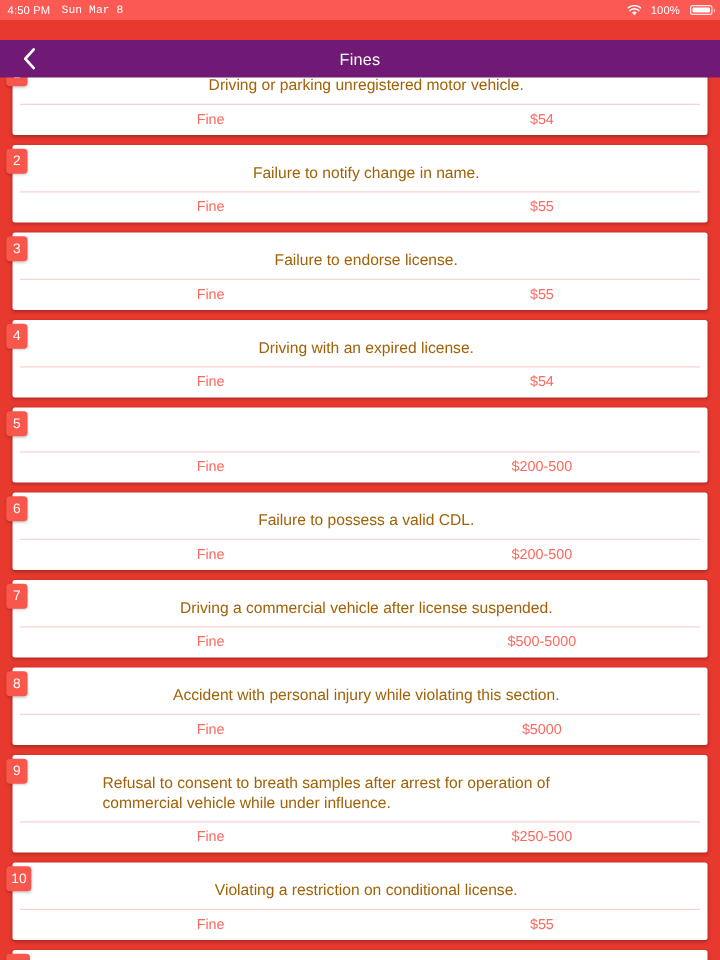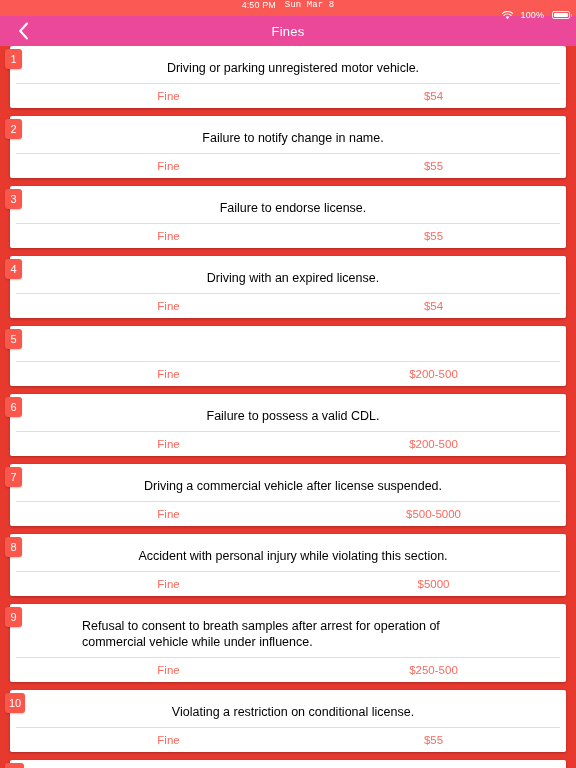--- a/index.html
+++ b/index.html
@@ -23,28 +23,26 @@
     height: 768px;
     overflow: hidden;
     background: #e8392f;
   }
 
   
   .status-bar {
     height: 16px;
     background: #fb5953;
     display: flex;
-    align-items: center;
     padding: 0 6px;
     color: #ffffff;
     font-size: 9px;
     letter-spacing: 0.1px;
     position: relative;
     z-index: 30;
-    flex-direction: column;
   }
   .status-left { display: flex; align-items: center; gap: 9px; }
   .status-right { margin-left: auto; display: flex; align-items: center; gap: 8px; }
   .status-time { font-weight: 400; }
   .status-date { font-weight: 400; font-family: Liberation Mono, monospace; }
   .wifi-icon { display: inline-block; width: 11px; height: 9px; position: relative; }
   .wifi-icon svg { display: block; }
   .battery-pct { font-size: 9px; }
   .battery-icon {
     display: inline-block;
@@ -60,25 +58,26 @@
     right: -3px; top: 2px;
     width: 1.5px; height: 3px;
     background: rgba(255,255,255,0.6);
     border-radius: 0 1px 1px 0;
   }
   .battery-fill { display: block; height: 100%; width: 100%; background: #ffffff; border-radius: 1px; }
 
   
   .nav-bar {
     height: 30px;
-    background: #ec4899;
+    background: #701a75;
     display: flex;
     align-items: center;
     position: relative;
     z-index: 25;
+    margin-top: 16px;
   }
   .nav-back {
     position: absolute;
     left: 6px; top: 0;
     width: 34px; height: 30px;
     display: flex; align-items: center; justify-content: center;
     cursor: pointer;
   }
   .nav-back svg { display: block; }
   .nav-title {
@@ -126,21 +125,21 @@
     border-radius: 3px;
     font-size: 11px;
     line-height: 20px;
     text-align: center;
     padding: 0 4px;
     z-index: 5;
     box-shadow: 0 1px 2px rgba(0,0,0,0.18);
   }
 
   .card-title {
-    color: #000000;
+    color: #a16207;
     font-size: 12.5px;
     line-height: 16px;
     padding: 8px 16px 7px 26px;
     text-align: center;
   }
   .card-title.wrap-left { text-align: left; padding-left: 72px; padding-right: 72px; }
 
   .card-divider {
     height: 1px;
     background: #f9d3cf;

